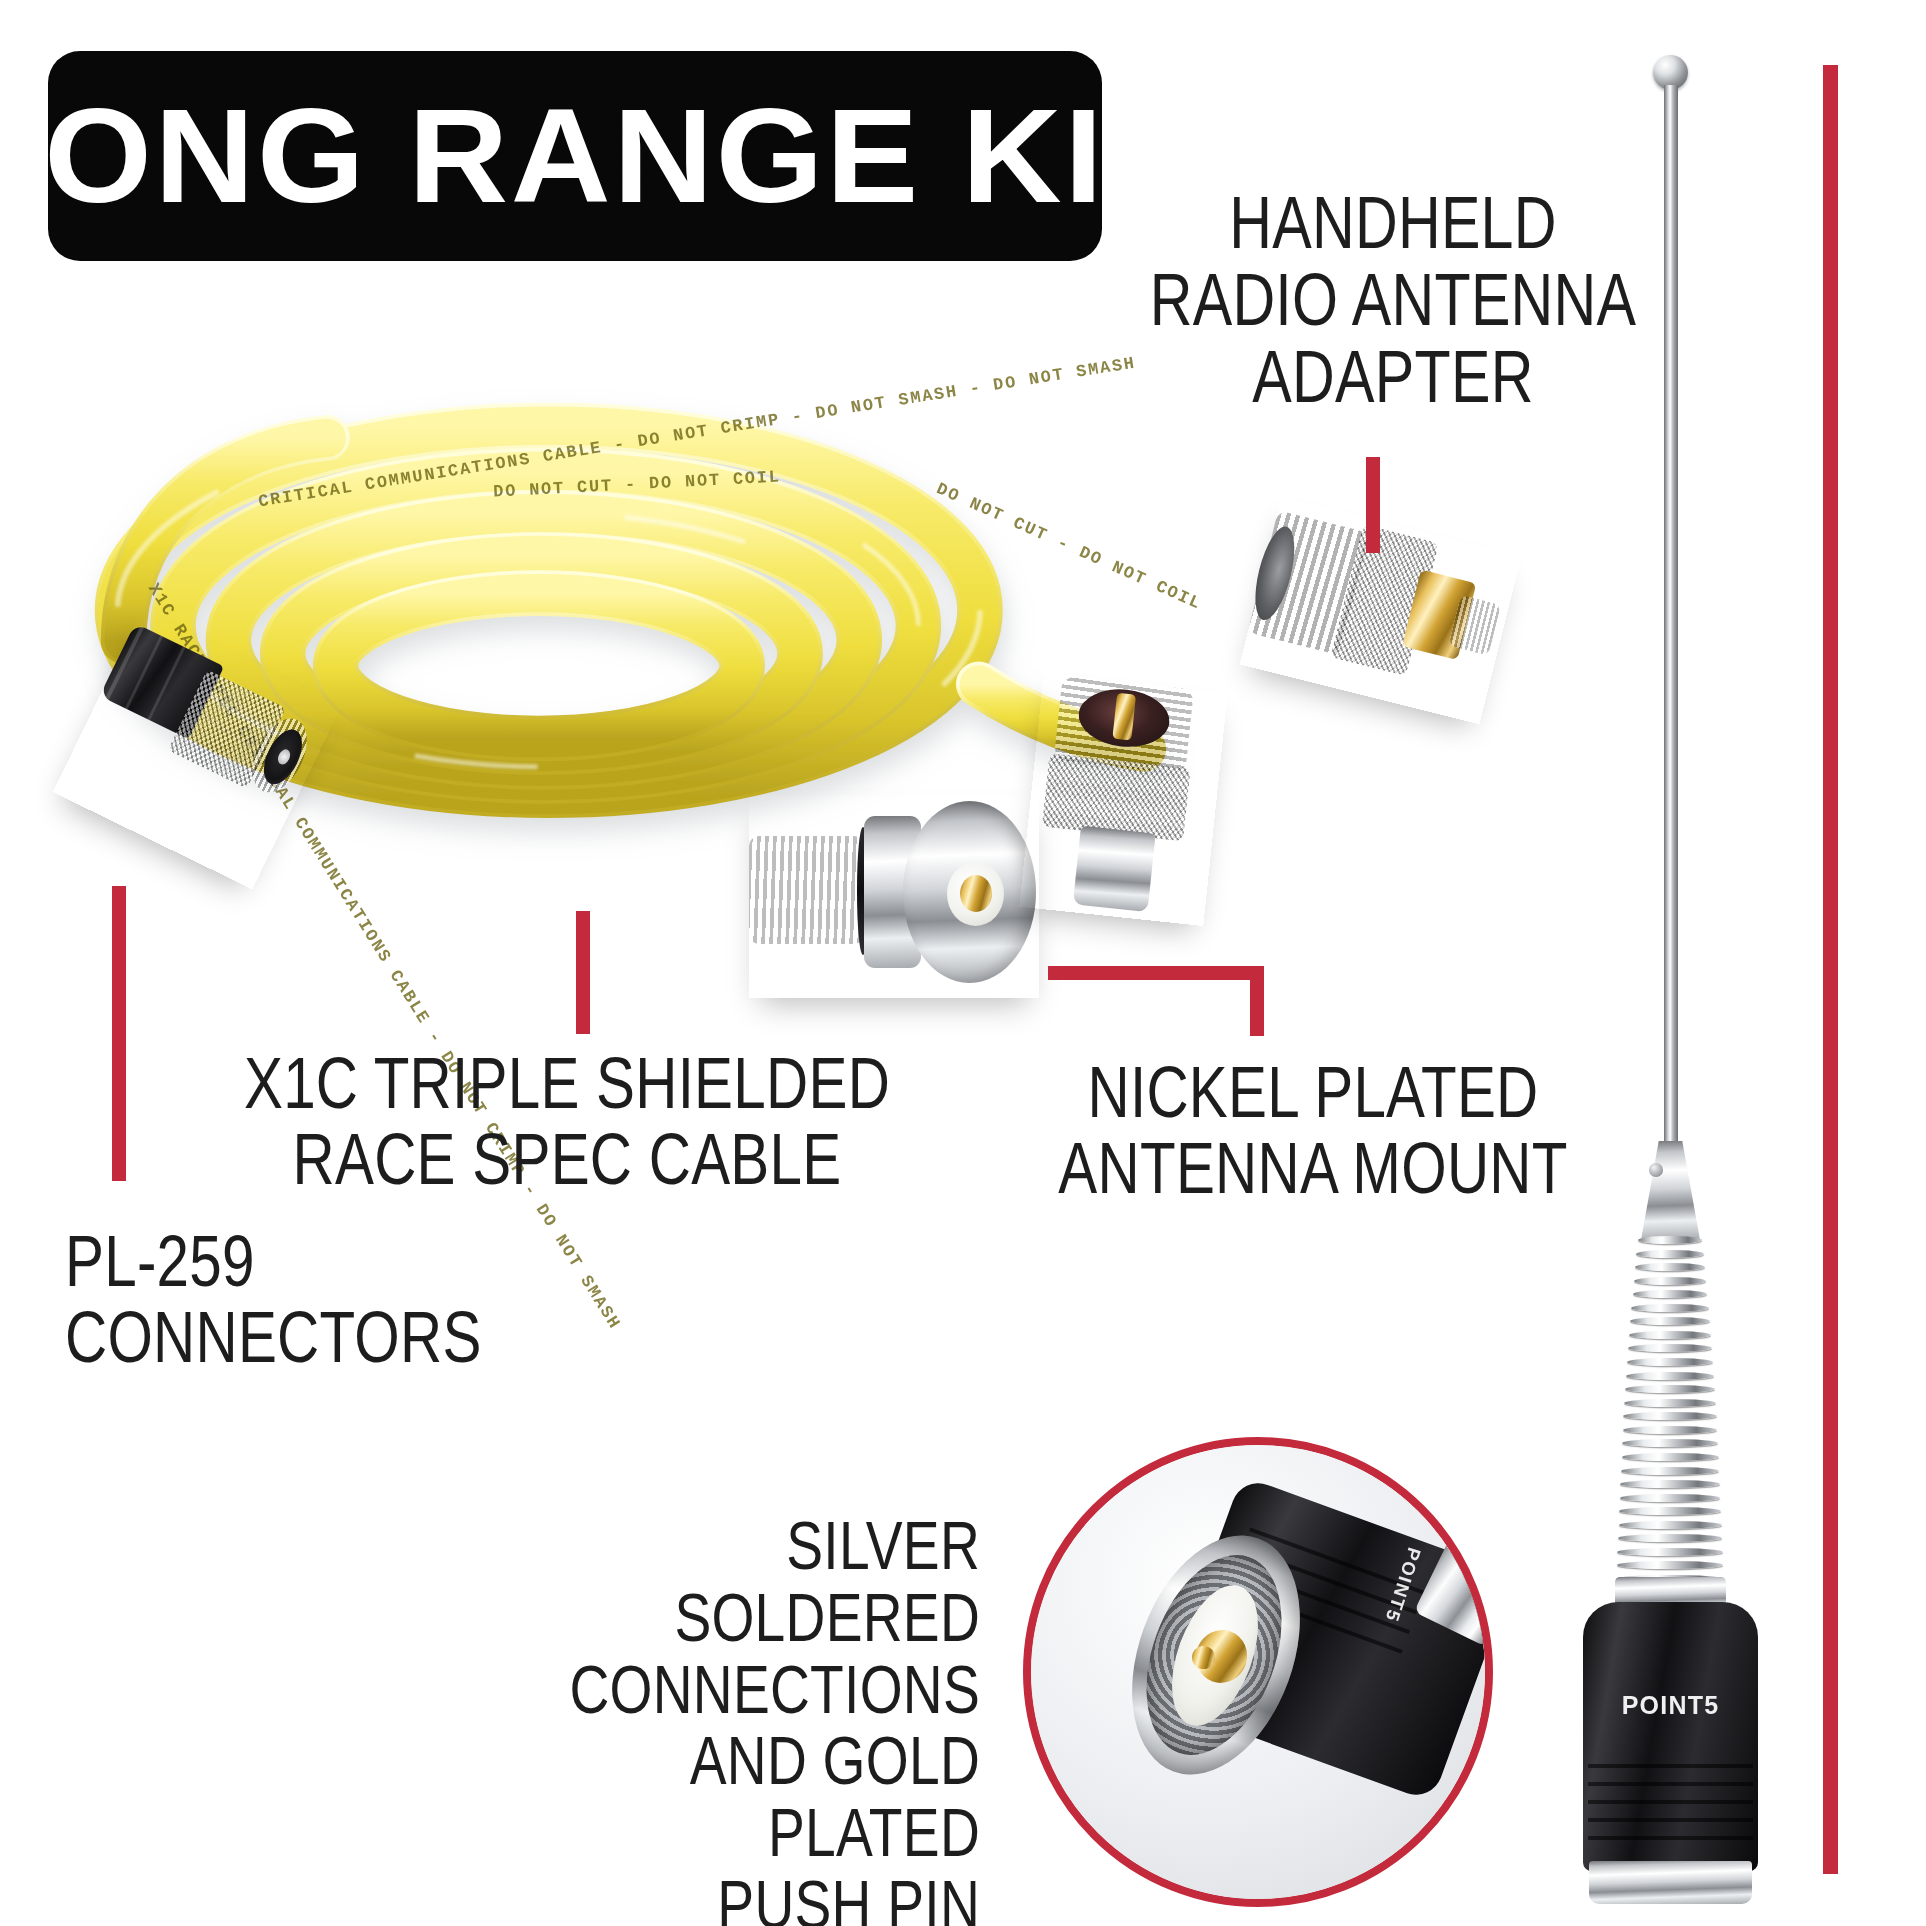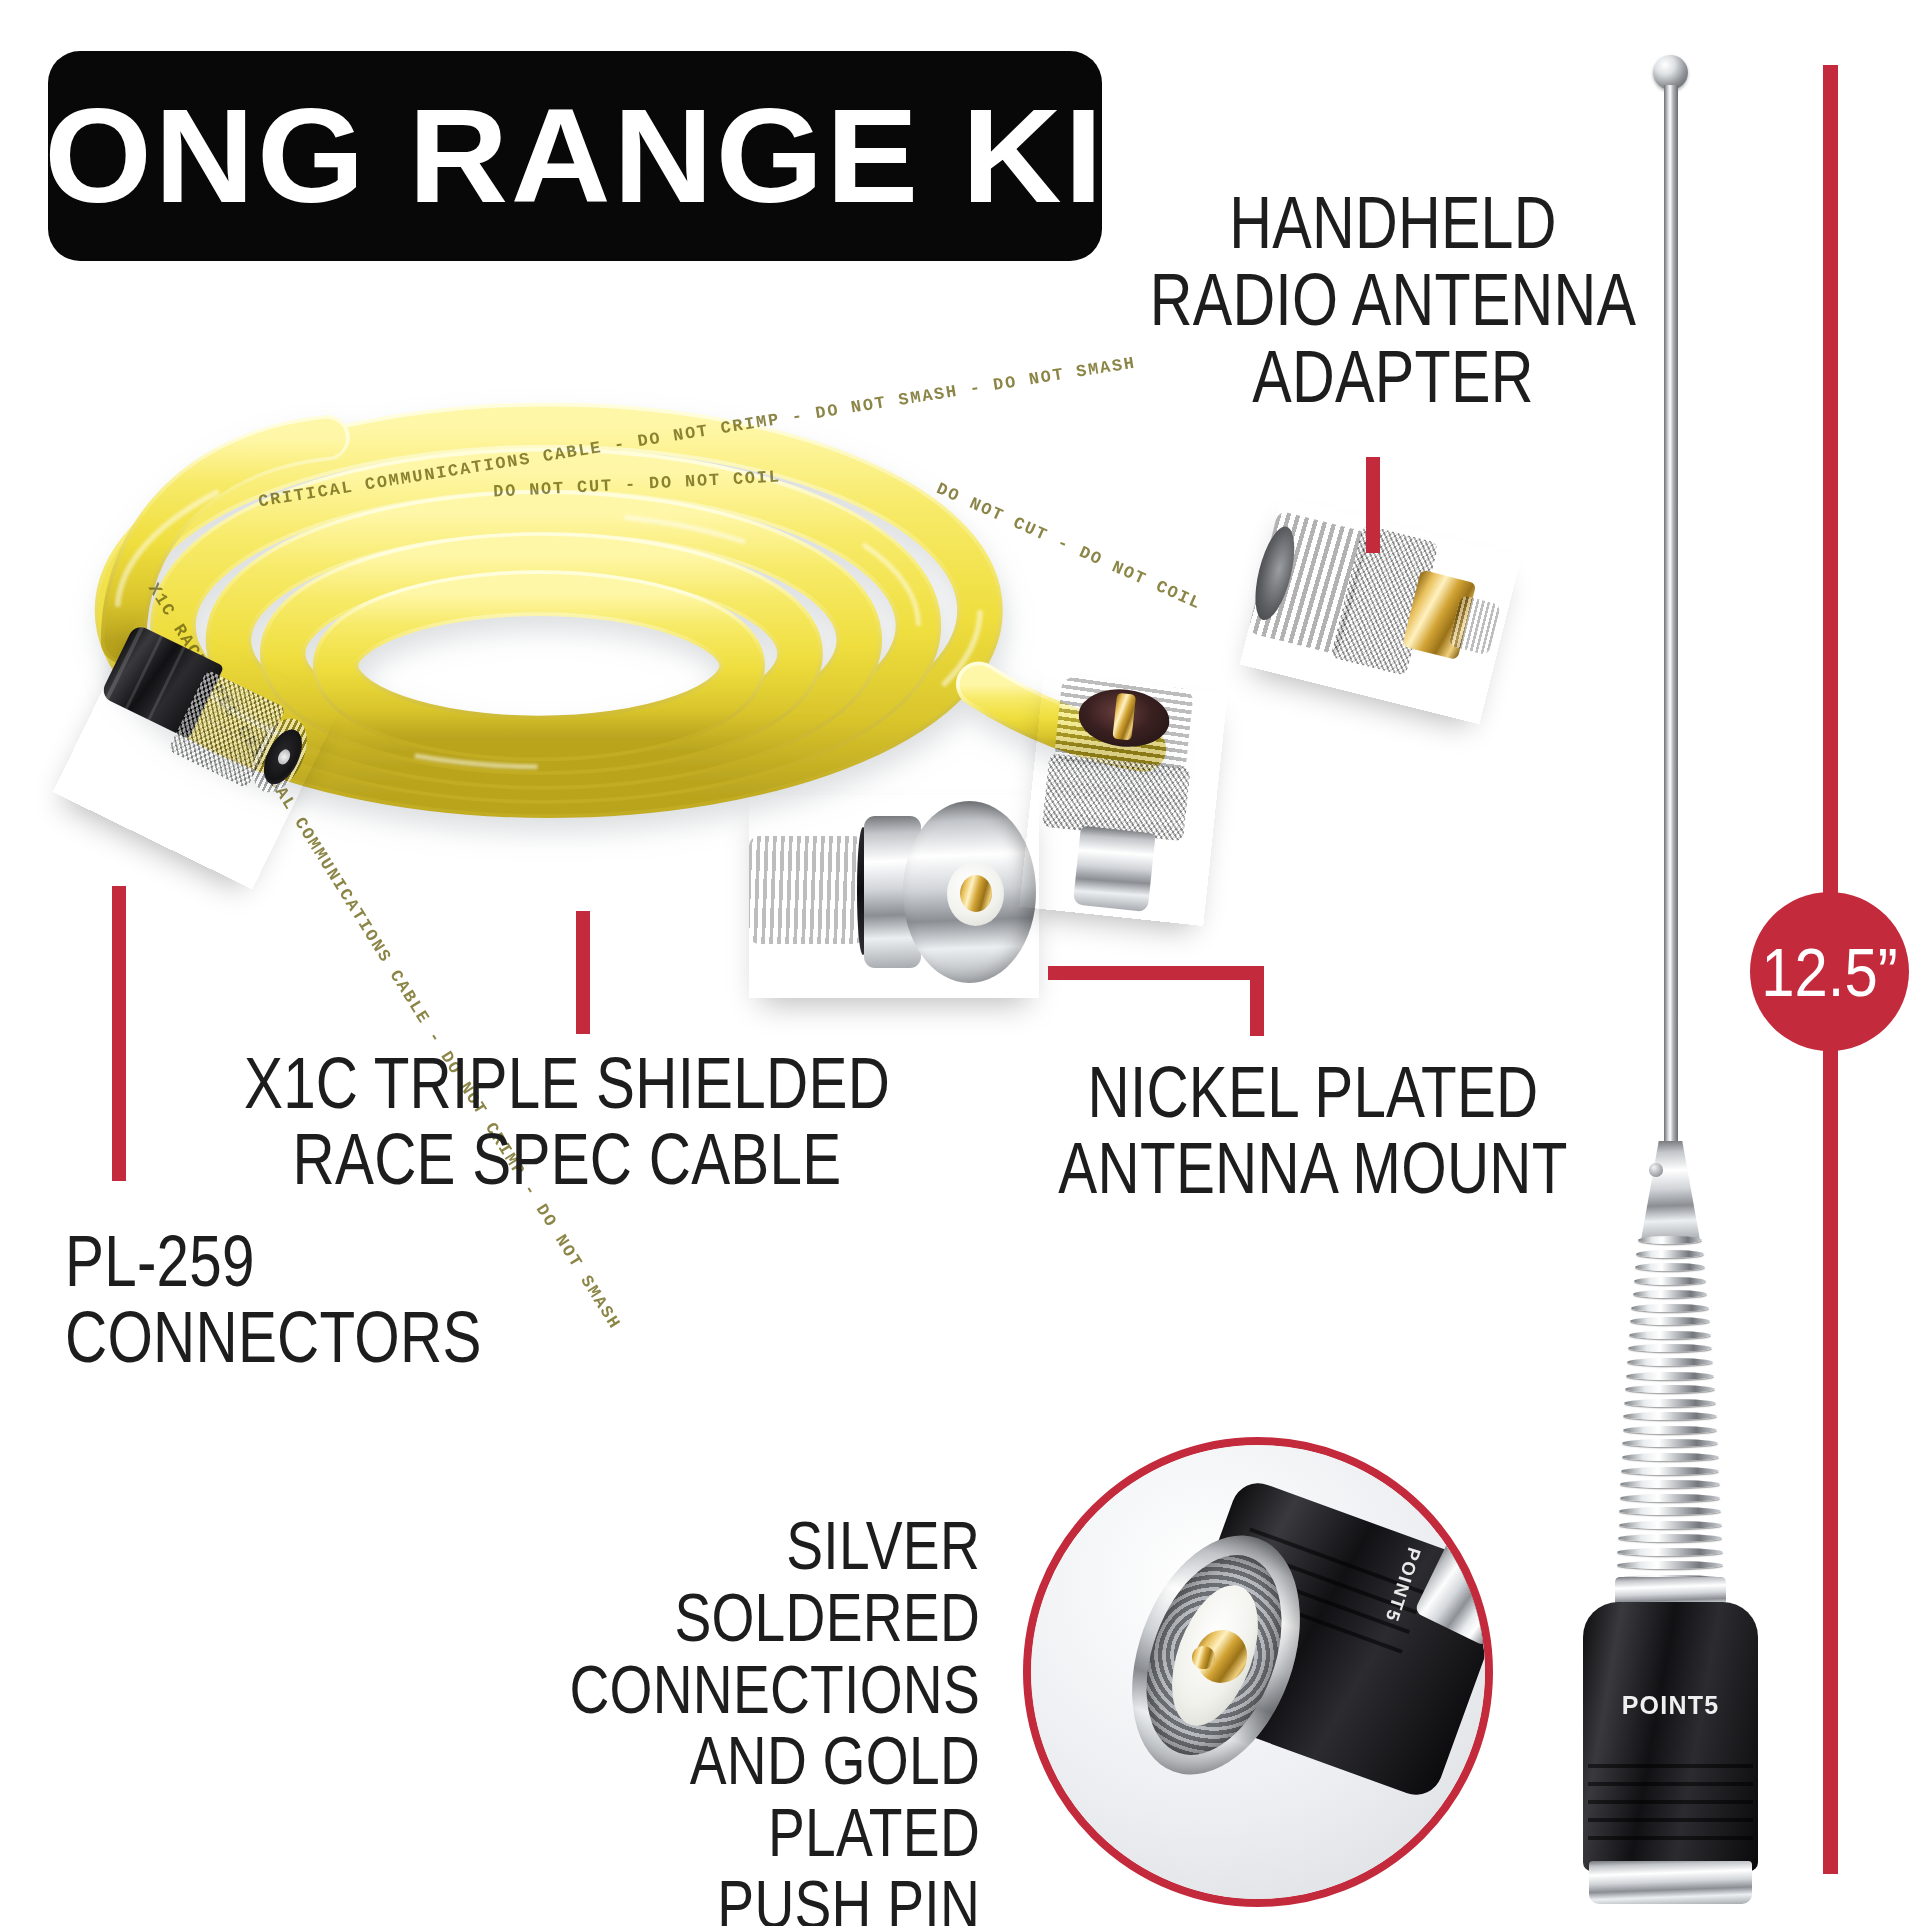--- a/index.html
+++ b/index.html
@@ -334,23 +334,20 @@
     <div class="chrome-v" style="position:absolute;left:48px;top:1806px;width:163px;height:43px;border-radius:3.7px 3.7px 10px 10px;"></div>
   </div>
 
   <div class="lead lead-pl259"></div>
   <div class="lead lead-cable"></div>
   <div class="lead lead-handheld"></div>
   <div class="lead lead-mount-h"></div>
   <div class="lead lead-mount-v"></div>
 
   <div class="measure-line"></div>
-  <div class="measure-badge">
-    <span>12.5”</span>
-  </div>
 
   <div class="callout cl-handheld">HANDHELD
 RADIO ANTENNA
 ADAPTER</div>
   <div class="callout cl-cable">X1C TRIPLE SHIELDED
 RACE SPEC CABLE</div>
   <div class="callout cl-pl259">PL-259
 CONNECTORS</div>
   <div class="callout cl-mount">NICKEL PLATED
 ANTENNA MOUNT</div>

